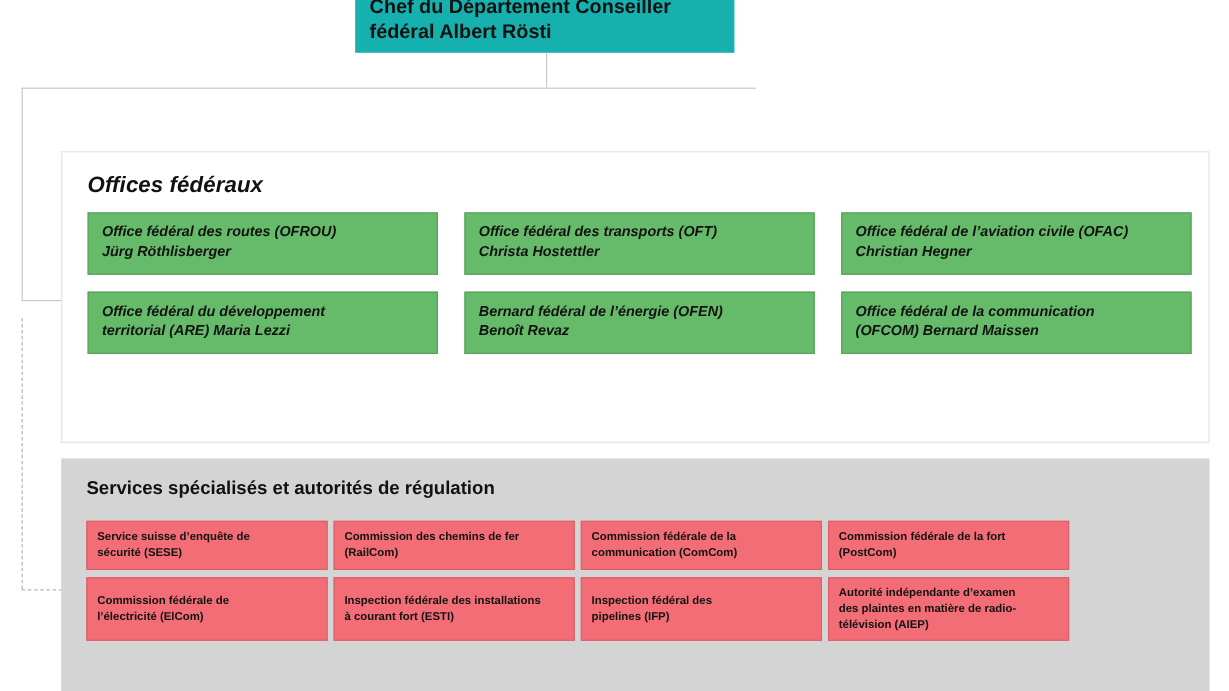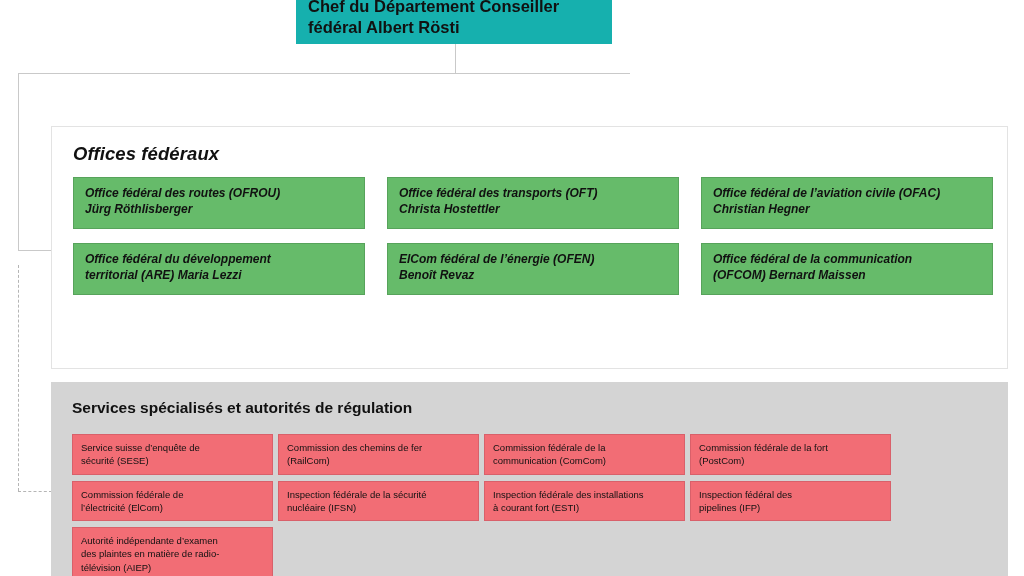--- a/index.html
+++ b/index.html
@@ -171,21 +171,21 @@
     padding: 6px 8px;
     display: flex;
     align-items: center;
   }
   .service-box.tall {
     min-height: 48px;
     align-items: flex-start;
   }
   .service-box .service-text {
     font-size: 9.5px;
-    font-weight: normal;
+    font-weight: bold;
     line-height: 1.4;
     color: #111111;
     white-space: pre-line;
   }
 </style>
 </head>
 <body>
 
 <div id="chart-root">
 
@@ -221,21 +221,21 @@
       </div>
       <div class="office-box">
         <div class="office-text">Office fédéral de l’aviation civile (OFAC)
 Christian Hegner</div>
       </div>
       <div class="office-box">
         <div class="office-text">Office fédéral du développement
 territorial (ARE) Maria Lezzi</div>
       </div>
       <div class="office-box">
-        <div class="office-text">ElCom fédéral de l’énergie (OFEN)
+        <div class="office-text">Bernard fédéral de l’énergie (OFEN)
 Benoît Revaz</div>
       </div>
       <div class="office-box">
         <div class="office-text">Office fédéral de la communication
 (OFCOM) Bernard Maissen</div>
       </div>
     </div>
   </div>
 
   <div class="services-panel">
@@ -254,24 +254,20 @@
         <div class="service-text">Commission fédérale de la
 communication (ComCom)</div>
       </div>
       <div class="service-box">
         <div class="service-text">Commission fédérale de la fort
 (PostCom)</div>
       </div>
       <div class="service-box">
         <div class="service-text">Commission fédérale de
 l’électricité (ElCom)</div>
-      </div>
-      <div class="service-box">
-        <div class="service-text">Inspection fédérale de la sécurité
-nucléaire (IFSN)</div>
       </div>
       <div class="service-box">
         <div class="service-text">Inspection fédérale des installations
 à courant fort (ESTI)</div>
       </div>
       <div class="service-box">
         <div class="service-text">Inspection fédéral des
 pipelines (IFP)</div>
       </div>
       <div class="service-box tall">

